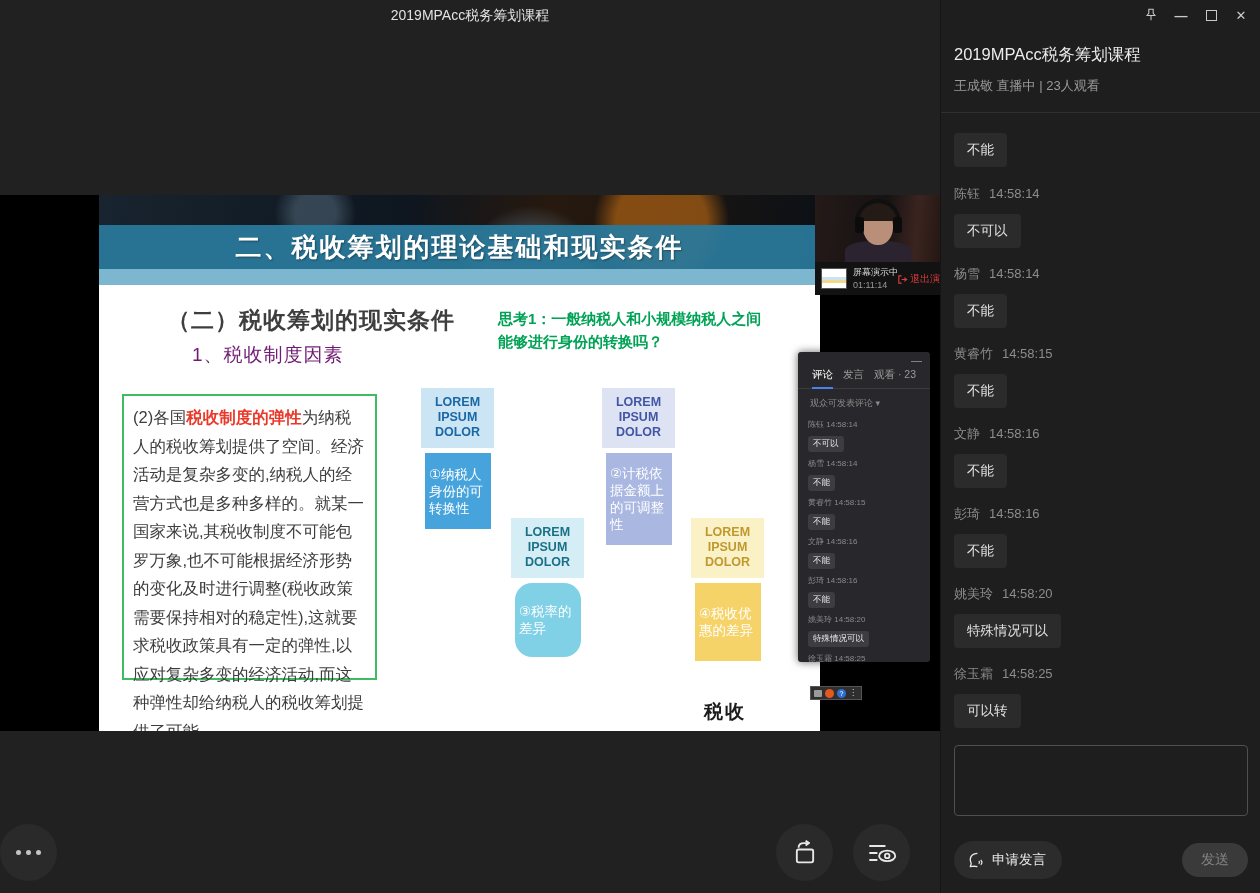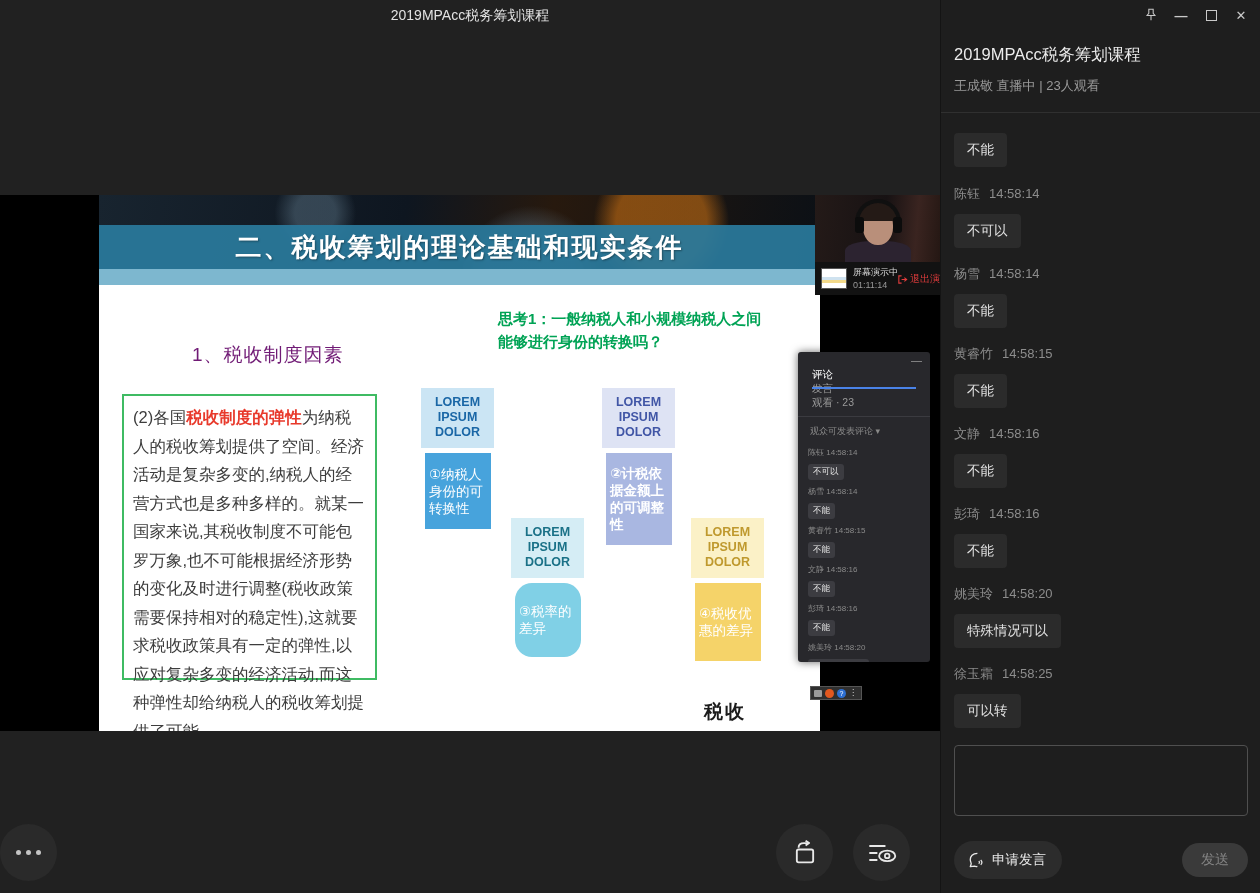--- a/index.html
+++ b/index.html
@@ -38,21 +38,21 @@
 
   .para-box { position:absolute; left:23px; top:199px; width:255px; height:286px;
     border:2px solid #3fbb63; padding:7px 9px; font-size:16.5px; line-height:28.5px; color:#3d3d3d; }
   .para-red { color:#e8392b;font-weight:bold; }
 
   .lorem-header { position:absolute; text-align:center; font-weight:bold; font-size:12.5px; line-height:15px; padding-top:7px; }
   .lorem-body   { position:absolute; color:#fff; font-size:13.5px; line-height:17px; display:flex; align-items:center; justify-content:center; padding:4px; }
   #box1-h { left:322px; top:193px; width:73px; height:60px; background:#cbe5f4; color:#1a67a6; }
   #box1-b { left:326px; top:258px; width:66px; height:76px; background:#47a3dc; }
   #box2-h { left:503px; top:193px; width:73px; height:60px; background:#dee3f4; color:#4156a6; }
-  #box2-b { left:507px; top:258px; width:66px; height:92px; background:#a9b7e1;font-weight:bold; }
+  #box2-b { left:507px; top:258px; width:66px; height:92px; background:#a9b7e1; }
   #box3-h { left:412px; top:323px; width:73px; height:60px; background:#d5edf5; color:#1a7187; }
   #box3-b { left:416px; top:388px; width:66px; height:74px; background:#80d0e6;border-radius:17px; }
   #box4-h { left:592px; top:323px; width:73px; height:60px; background:#fbf1c7; color:#bf992e; }
   #box4-b { left:596px; top:388px; width:66px; height:78px; background:#f5d369; }
   .slide-watermark { position:absolute; left:605px; top:504px; font-size:19px; font-weight:bold; color:#1b1b1b; letter-spacing:2px; }
 
   
   #presenter { position:absolute; left:815px; top:195px; width:125px; height:100px; }
   .cam { position:relative; width:125px; height:67px; overflow:hidden;
     background:linear-gradient(95deg,#241a18 0%,#171213 55%,#3a2420 80%,#241713 100%); }
@@ -74,21 +74,21 @@
     display:flex; align-items:center; gap:3px; padding:0 3px; }
   .mt-rect { width:8px; height:7px; background:#9a9a9a; border-radius:1px; }
   .mt-orange { width:9px; height:9px; border-radius:50%; background:#e2581f; }
   .mt-blue { width:9px; height:9px; border-radius:50%; background:#2d6fd2; color:#fff; font-size:7px; line-height:9px; text-align:center; }
   .mt-dots { color:#ddd; font-size:8px; line-height:8px; }
 
   
   #overlay-chat { position:absolute; left:798px; top:352px; width:132px; height:310px; background:#28282c;
     border-radius:3px; box-shadow:0 0 8px rgba(0,0,0,.6); overflow:hidden; }
   .oc-dash { position:absolute; top:2px; right:8px; color:#9a9a9a; font-size:11px; }
-  .oc-tabs { display:flex; justify-content:space-between; padding:16px 14px 6px 14px; font-size:10.5px; color:#9a9a9a; border-bottom:1px solid #3b3b40;flex-direction:column; }
+  .oc-tabs { display:flex; justify-content:space-between; padding:16px 14px 6px 14px; font-size:10.5px; color:#9a9a9a; border-bottom:1px solid #3b3b40; }
   .oc-tab-active { color:#fff; position:relative; }
   .oc-tab-active::after { content:""; position:absolute; left:0; right:0; bottom:-7px; height:2px; background:#4a83e8; }
   .oc-notice { padding:8px 12px 4px 12px; font-size:9px; color:#8a8a8a; }
   .oc-msgs { padding:2px 10px; }
   .oc-name { font-size:8px; color:#8a8a8a; margin:3px 0 2px; }
   .oc-bubble { display:inline-block; background:#3c3c41; color:#eaeaea; font-size:8.5px; padding:2px 5px; border-radius:3px; margin-bottom:3px; }
 
   
   .round-btn { position:absolute; width:57px; height:57px; border-radius:50%; background:#2a2a2a; display:flex; align-items:center; justify-content:center; }
   #more-btn { left:0; top:824px; }
@@ -131,20 +131,21 @@
   <div id="video-region">
 
     <div id="slide">
       <div class="slide-top">
         <div class="slide-banner">
           <span class="slide-banner-text">二、税收筹划的理论基础和现实条件</span>
         </div>
         <div class="slide-strip"></div>
       </div>
 
+      <div class="slide-heading">（二）税收筹划的现实条件</div>
       <div class="slide-subheading">1、税收制度因素</div>
       <div class="slide-question">
         <span>思考1：一般纳税人和小规模纳税人之间</span><br>
         <span>能够进行身份的转换吗？</span>
       </div>
 
       <div class="para-box"><span>(2)各国</span><span class="para-red">税收制度的弹性</span><span>为纳税人的税收筹划提供了空间。经济活动是复杂多变的,纳税人的经营方式也是多种多样的。就某一国家来说,其税收制度不可能包罗万象,也不可能根据经济形势的变化及时进行调整(税收政策需要保持相对的稳定性),这就要求税收政策具有一定的弹性,以应对复杂多变的经济活动,而这种弹性却给纳税人的税收筹划提供了可能。</span></div>
 
       <div id="box1-h" class="lorem-header">LOREM IPSUM DOLOR</div>
       <div id="box1-b" class="lorem-body">①纳税人身份的可转换性</div>

